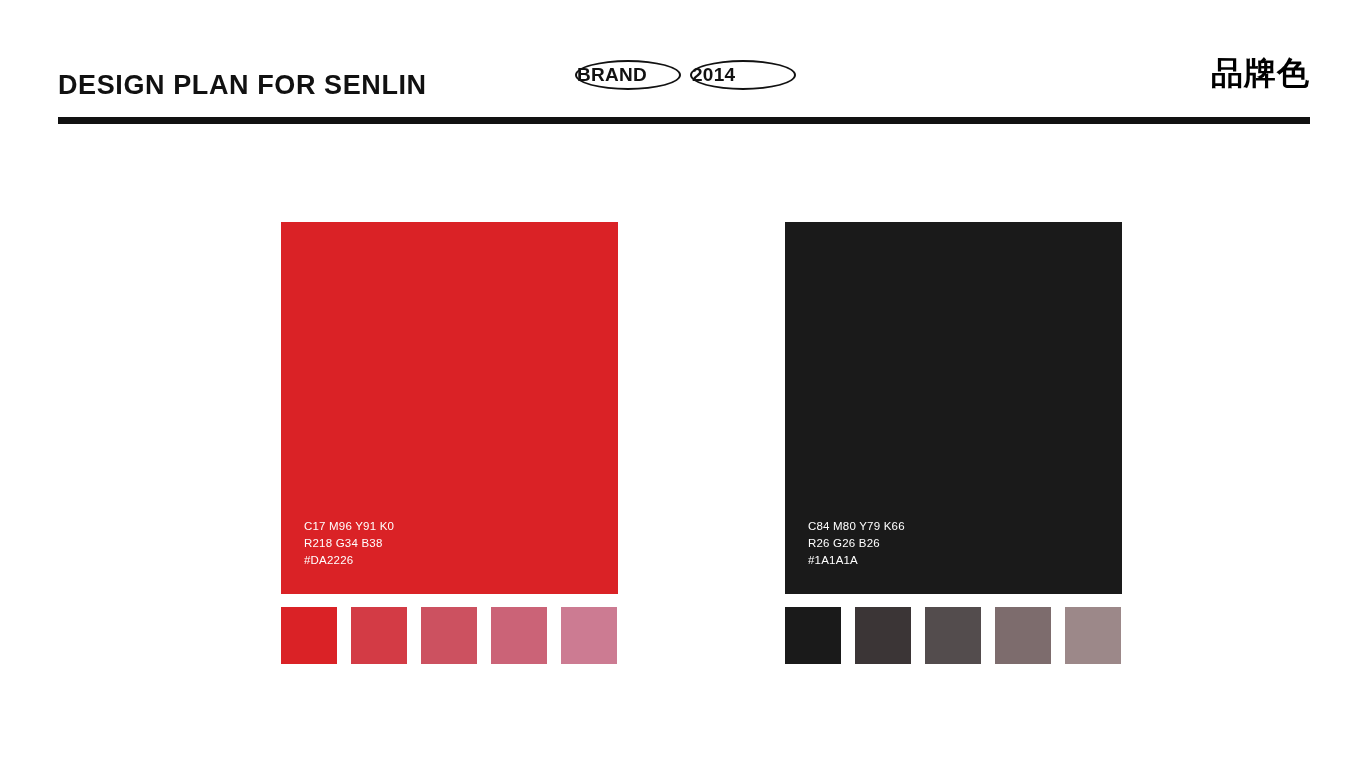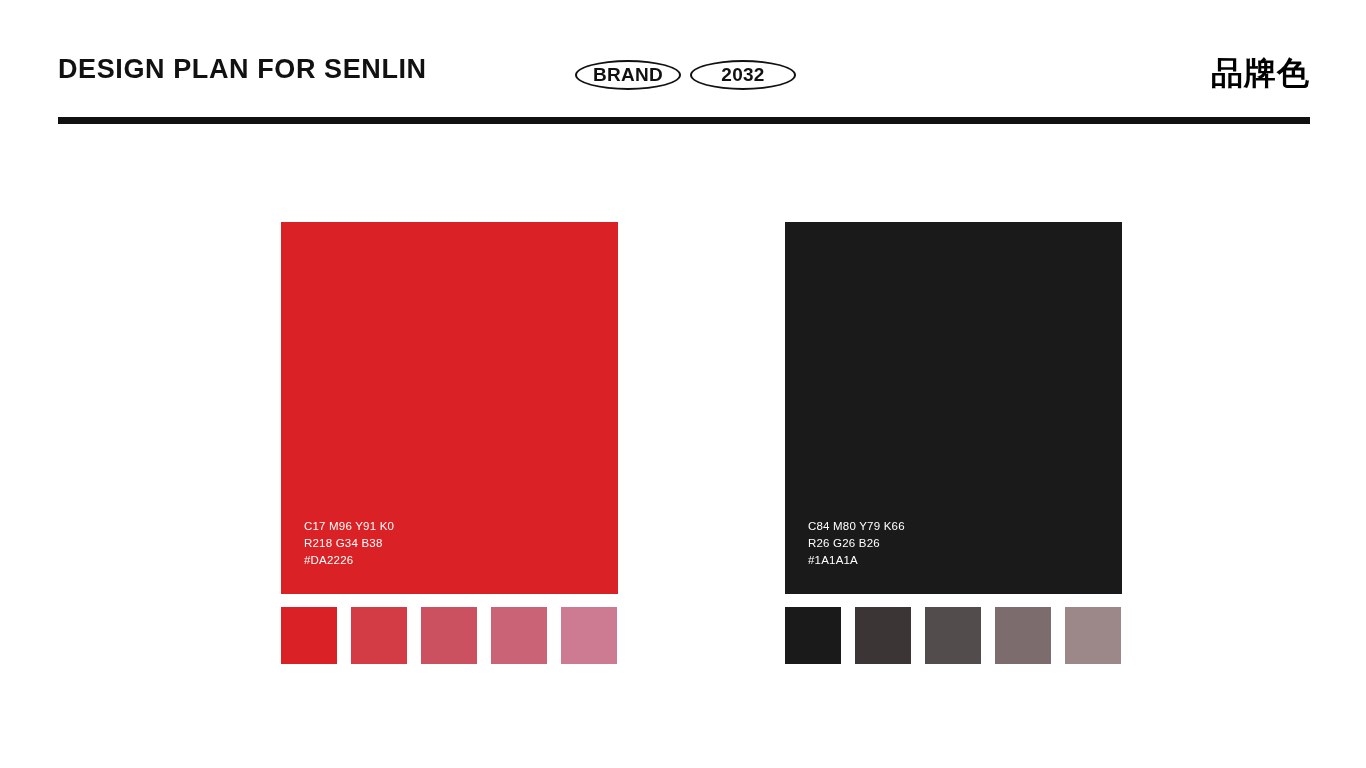--- a/index.html
+++ b/index.html
@@ -30,37 +30,37 @@
     top: 55px;
     line-height: 1.06;
   }
   .title-line {
     font-size: 27px;
     font-weight: bold;
     letter-spacing: 0.6px;
     color: #111111;
     white-space: nowrap;
     display: block;
+    margin-top: 16px;
   }
 
   .badges {
     position: absolute;
     left: 575px;
     top: 60px;
     display: flex;
     gap: 9px;
     align-items: center;
   }
   .badge {
     border: 2.5px solid #111111;
     border-radius: 50%;
     height: 30px;
     display: flex;
     align-items: center;
-    justify-content: center;
     box-sizing: border-box;
     background: #ffffff;
   }
   .badge-brand { width: 106px; }
   .badge-year  { width: 106px; }
   .badge span {
     font-size: 19px;
     font-weight: bold;
     letter-spacing: 0.3px;
     color: #111111;
@@ -129,21 +129,21 @@
 
   <div class="title-block">
     <span class="title-line">DESIGN PLAN FOR SENLIN</span>
   </div>
 
   <div class="badges">
     <div class="badge badge-brand">
       <span>BRAND</span>
     </div>
     <div class="badge badge-year">
-      <span>2032</span>
+      <span>2014</span>
     </div>
   </div>
 
   <div class="cn-label">品牌色</div>
 
   <div class="header-rule" style="background: rgb(17, 17, 17);"></div>
 </div>
 
 <div class="palette palette-red">
   <div class="main-swatch" style="background: rgb(218, 34, 38);">

